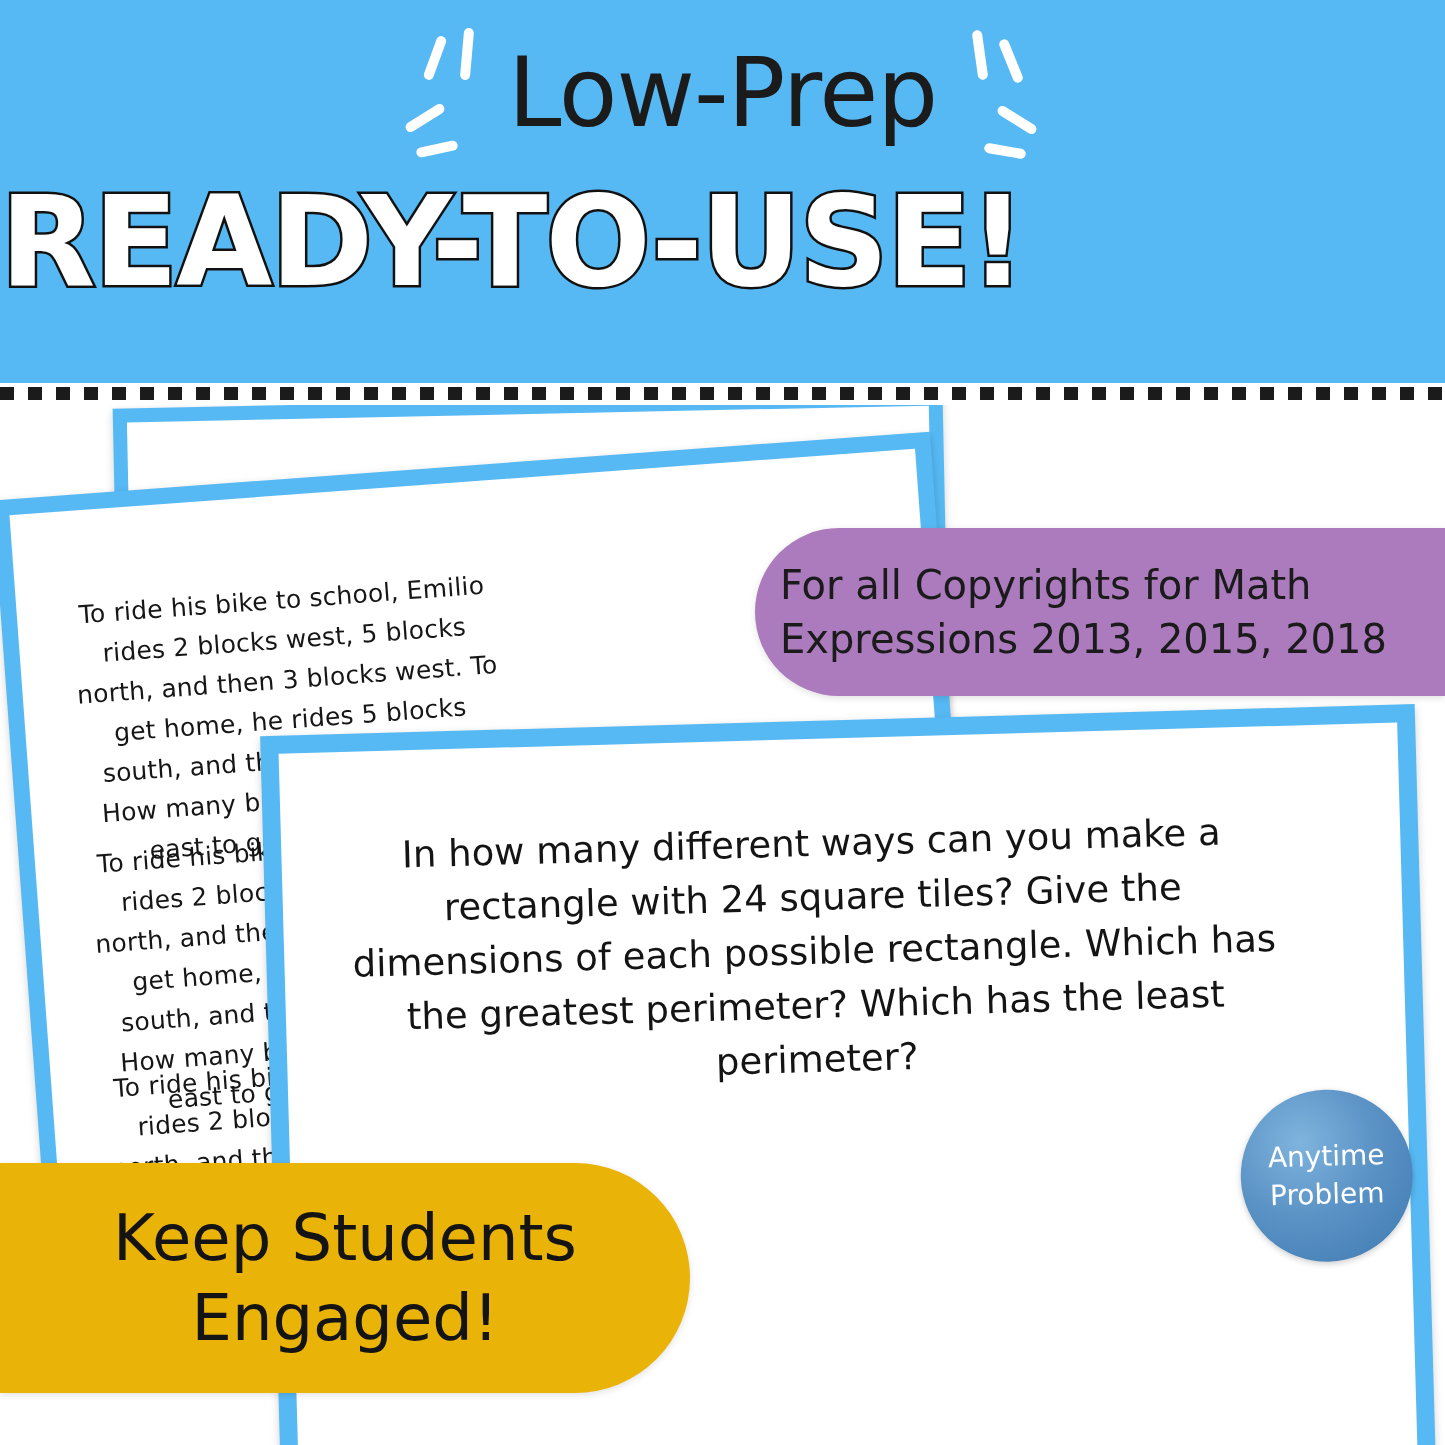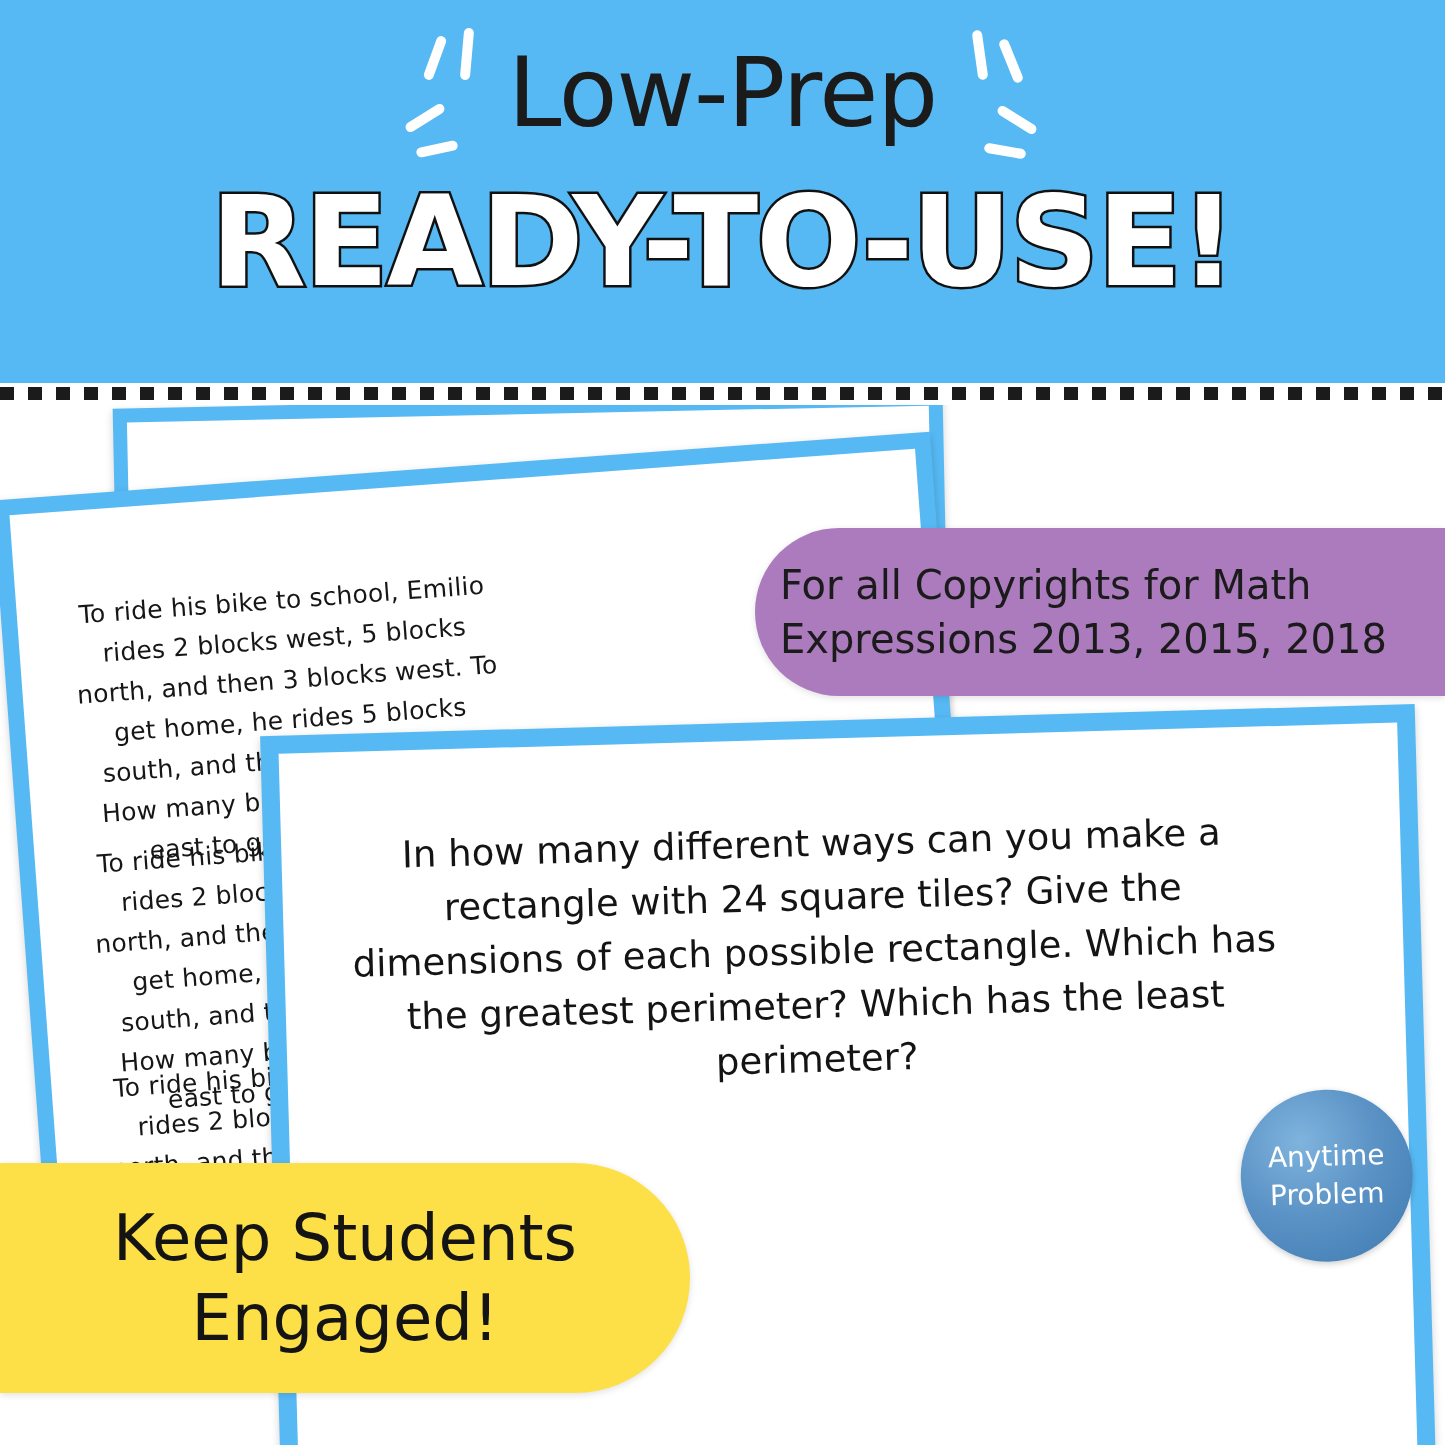--- a/index.html
+++ b/index.html
@@ -36,21 +36,21 @@
     font-weight: 400;
     color: #1b1b1b;
     letter-spacing: -1px;
     line-height: 110px;
   }
   .header-ready {
     position: absolute;
     left: 0;
     top: 172px;
     width: 1445px;
-    text-align: center;
+    text-align: left;
     font-family: "DejaVu Sans", sans-serif;
     font-size: 124px;
     font-weight: bold;
     color: #ffffff;
     letter-spacing: -2px;
     line-height: 140px;
     -webkit-text-stroke: 5px #111111;
     paint-order: stroke fill;
   }
   
@@ -222,21 +222,21 @@
     color: #1b1b1b;
   }
 
   
   .yellow-callout {
     position: absolute;
     left: 0px;
     top: 1163px;
     width: 690px;
     height: 230px;
-    background: #fde047;
+    background: #eab308;
     border-radius: 0 115px 115px 0;
     display: flex;
     align-items: center;
     justify-content: center;
     box-shadow: 0 2px 7px rgba(0,0,0,0.12);
   }
   .yellow-callout span {
     display: block;
     width: 620px;
     text-align: center;

